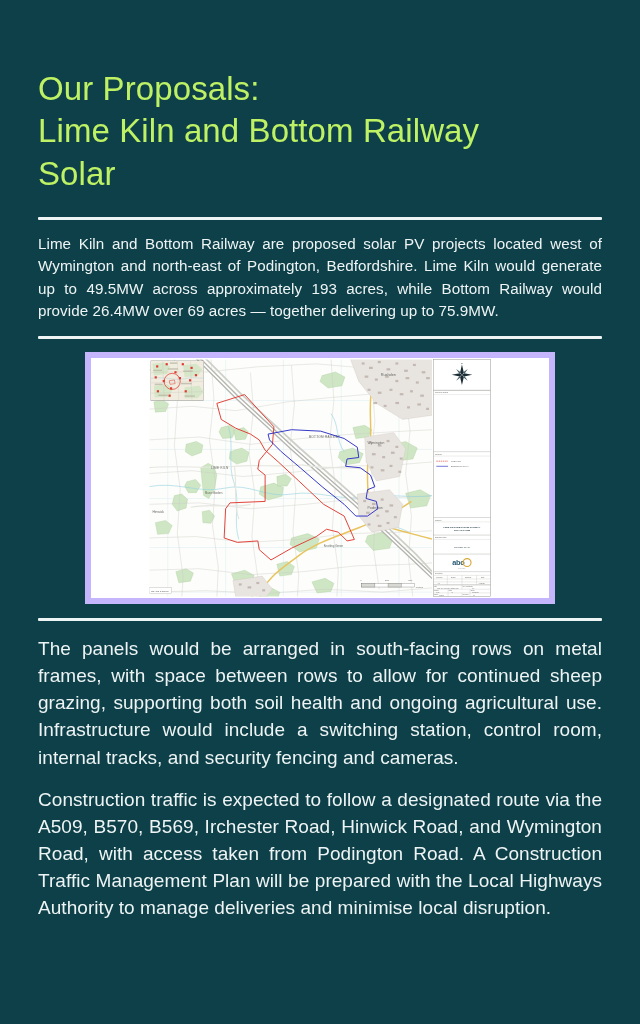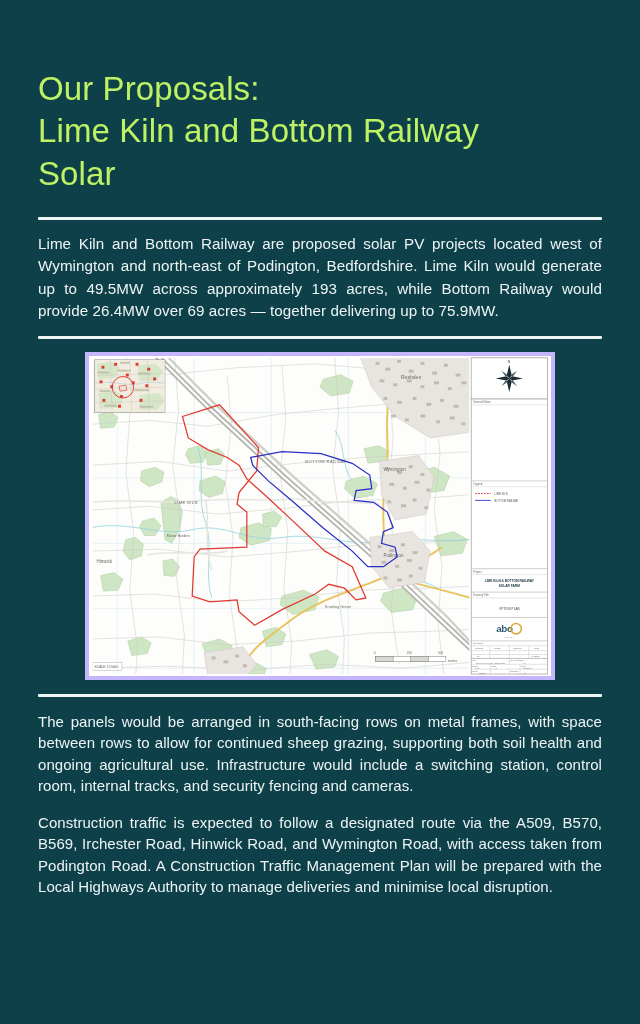--- a/index.html
+++ b/index.html
@@ -46,39 +46,39 @@
     font-size: 15.2px;
     line-height: 1.48;
     text-align: justify;
     margin: 13px 0 4px 0;
     letter-spacing: 0.05px;
   }
   
   .body-block { margin-top: 14px; }
   .body-p {
     color: #eef4f4;
-    font-size: 15px;
+    font-size: 19px;
     line-height: 1.43;
     text-align: justify;
     margin: 0 0 15px 0;
     letter-spacing: 0.05px;
   }
   .body-p:last-child { margin-bottom: 0; }
 
   
   .map-wrap {
     margin: 13px 0 0 0;
     display: flex;
     justify-content: center;
   }
   .map-frame {
     width: 470px;
-    height: 328px;
+    height: 252px;
     background: #ffffff;
-    border: 4px solid #c4b5fd;
+    border: 6px solid #c4b5fd;
     box-sizing: border-box;
     position: relative;
     overflow: hidden;
     text-align: center;
   }
   .map-svg { display: block; width: 100%; height: 100%; }
 </style>
 </head>
 <body>
 

